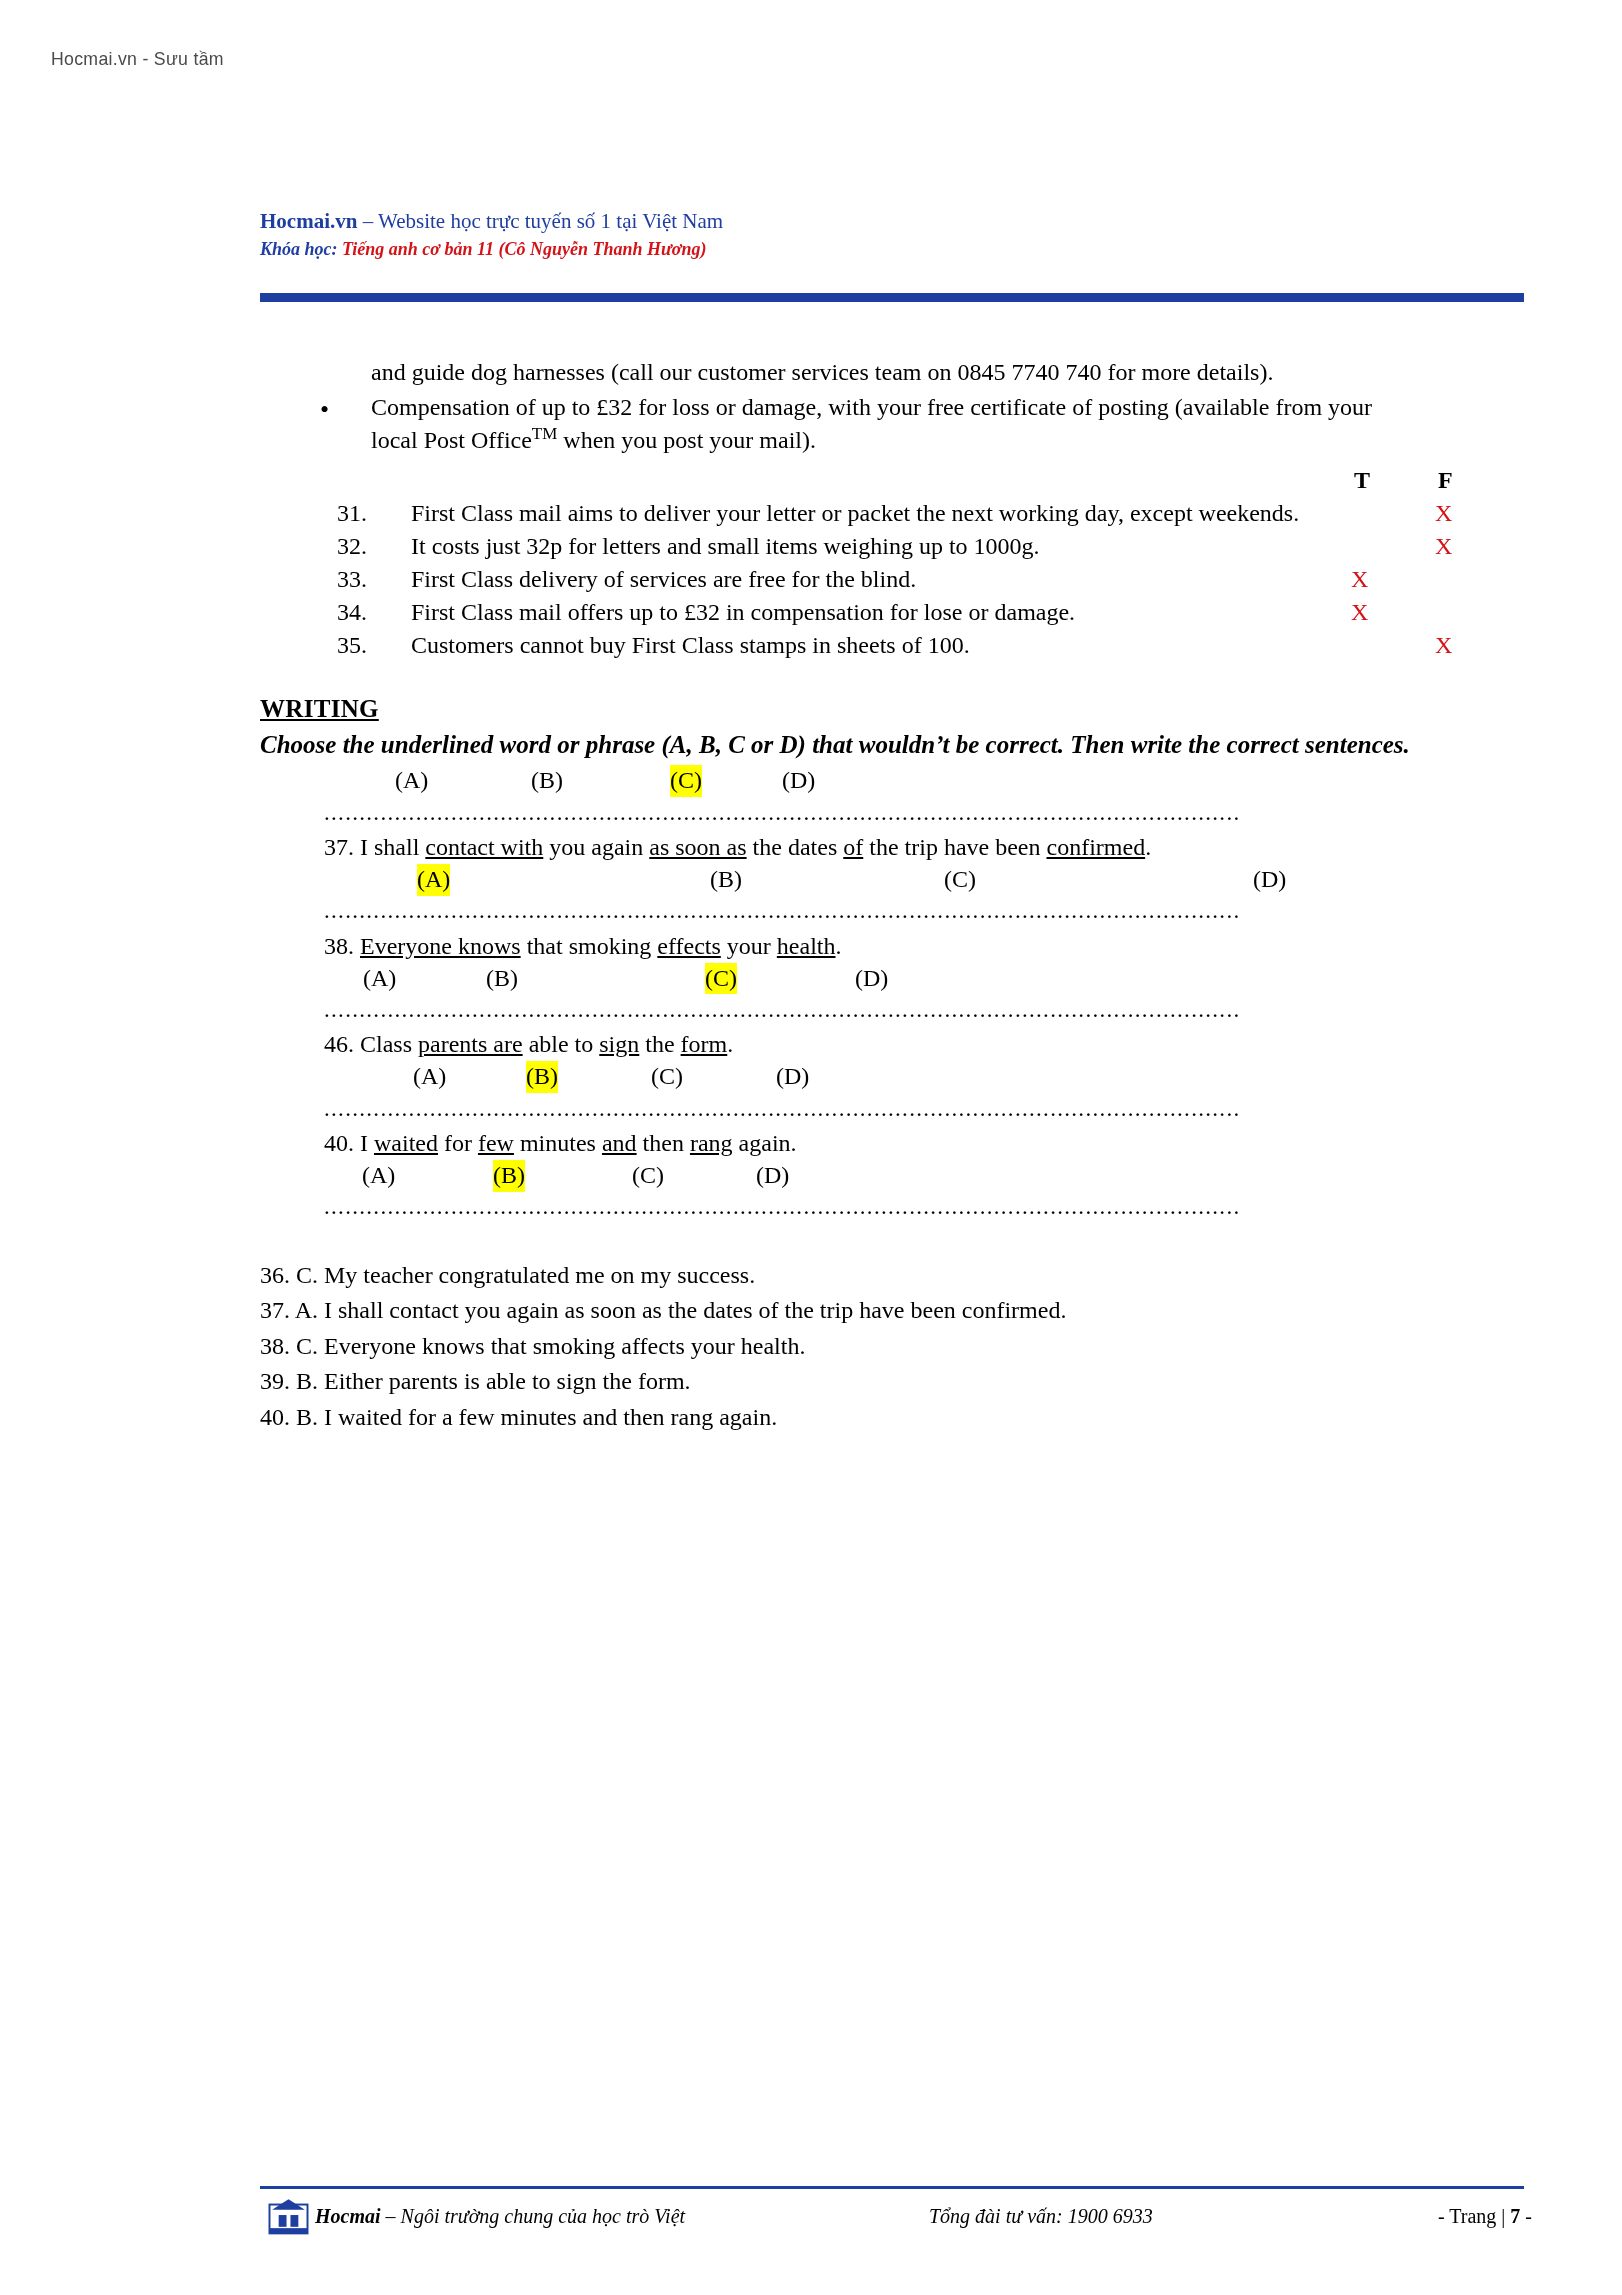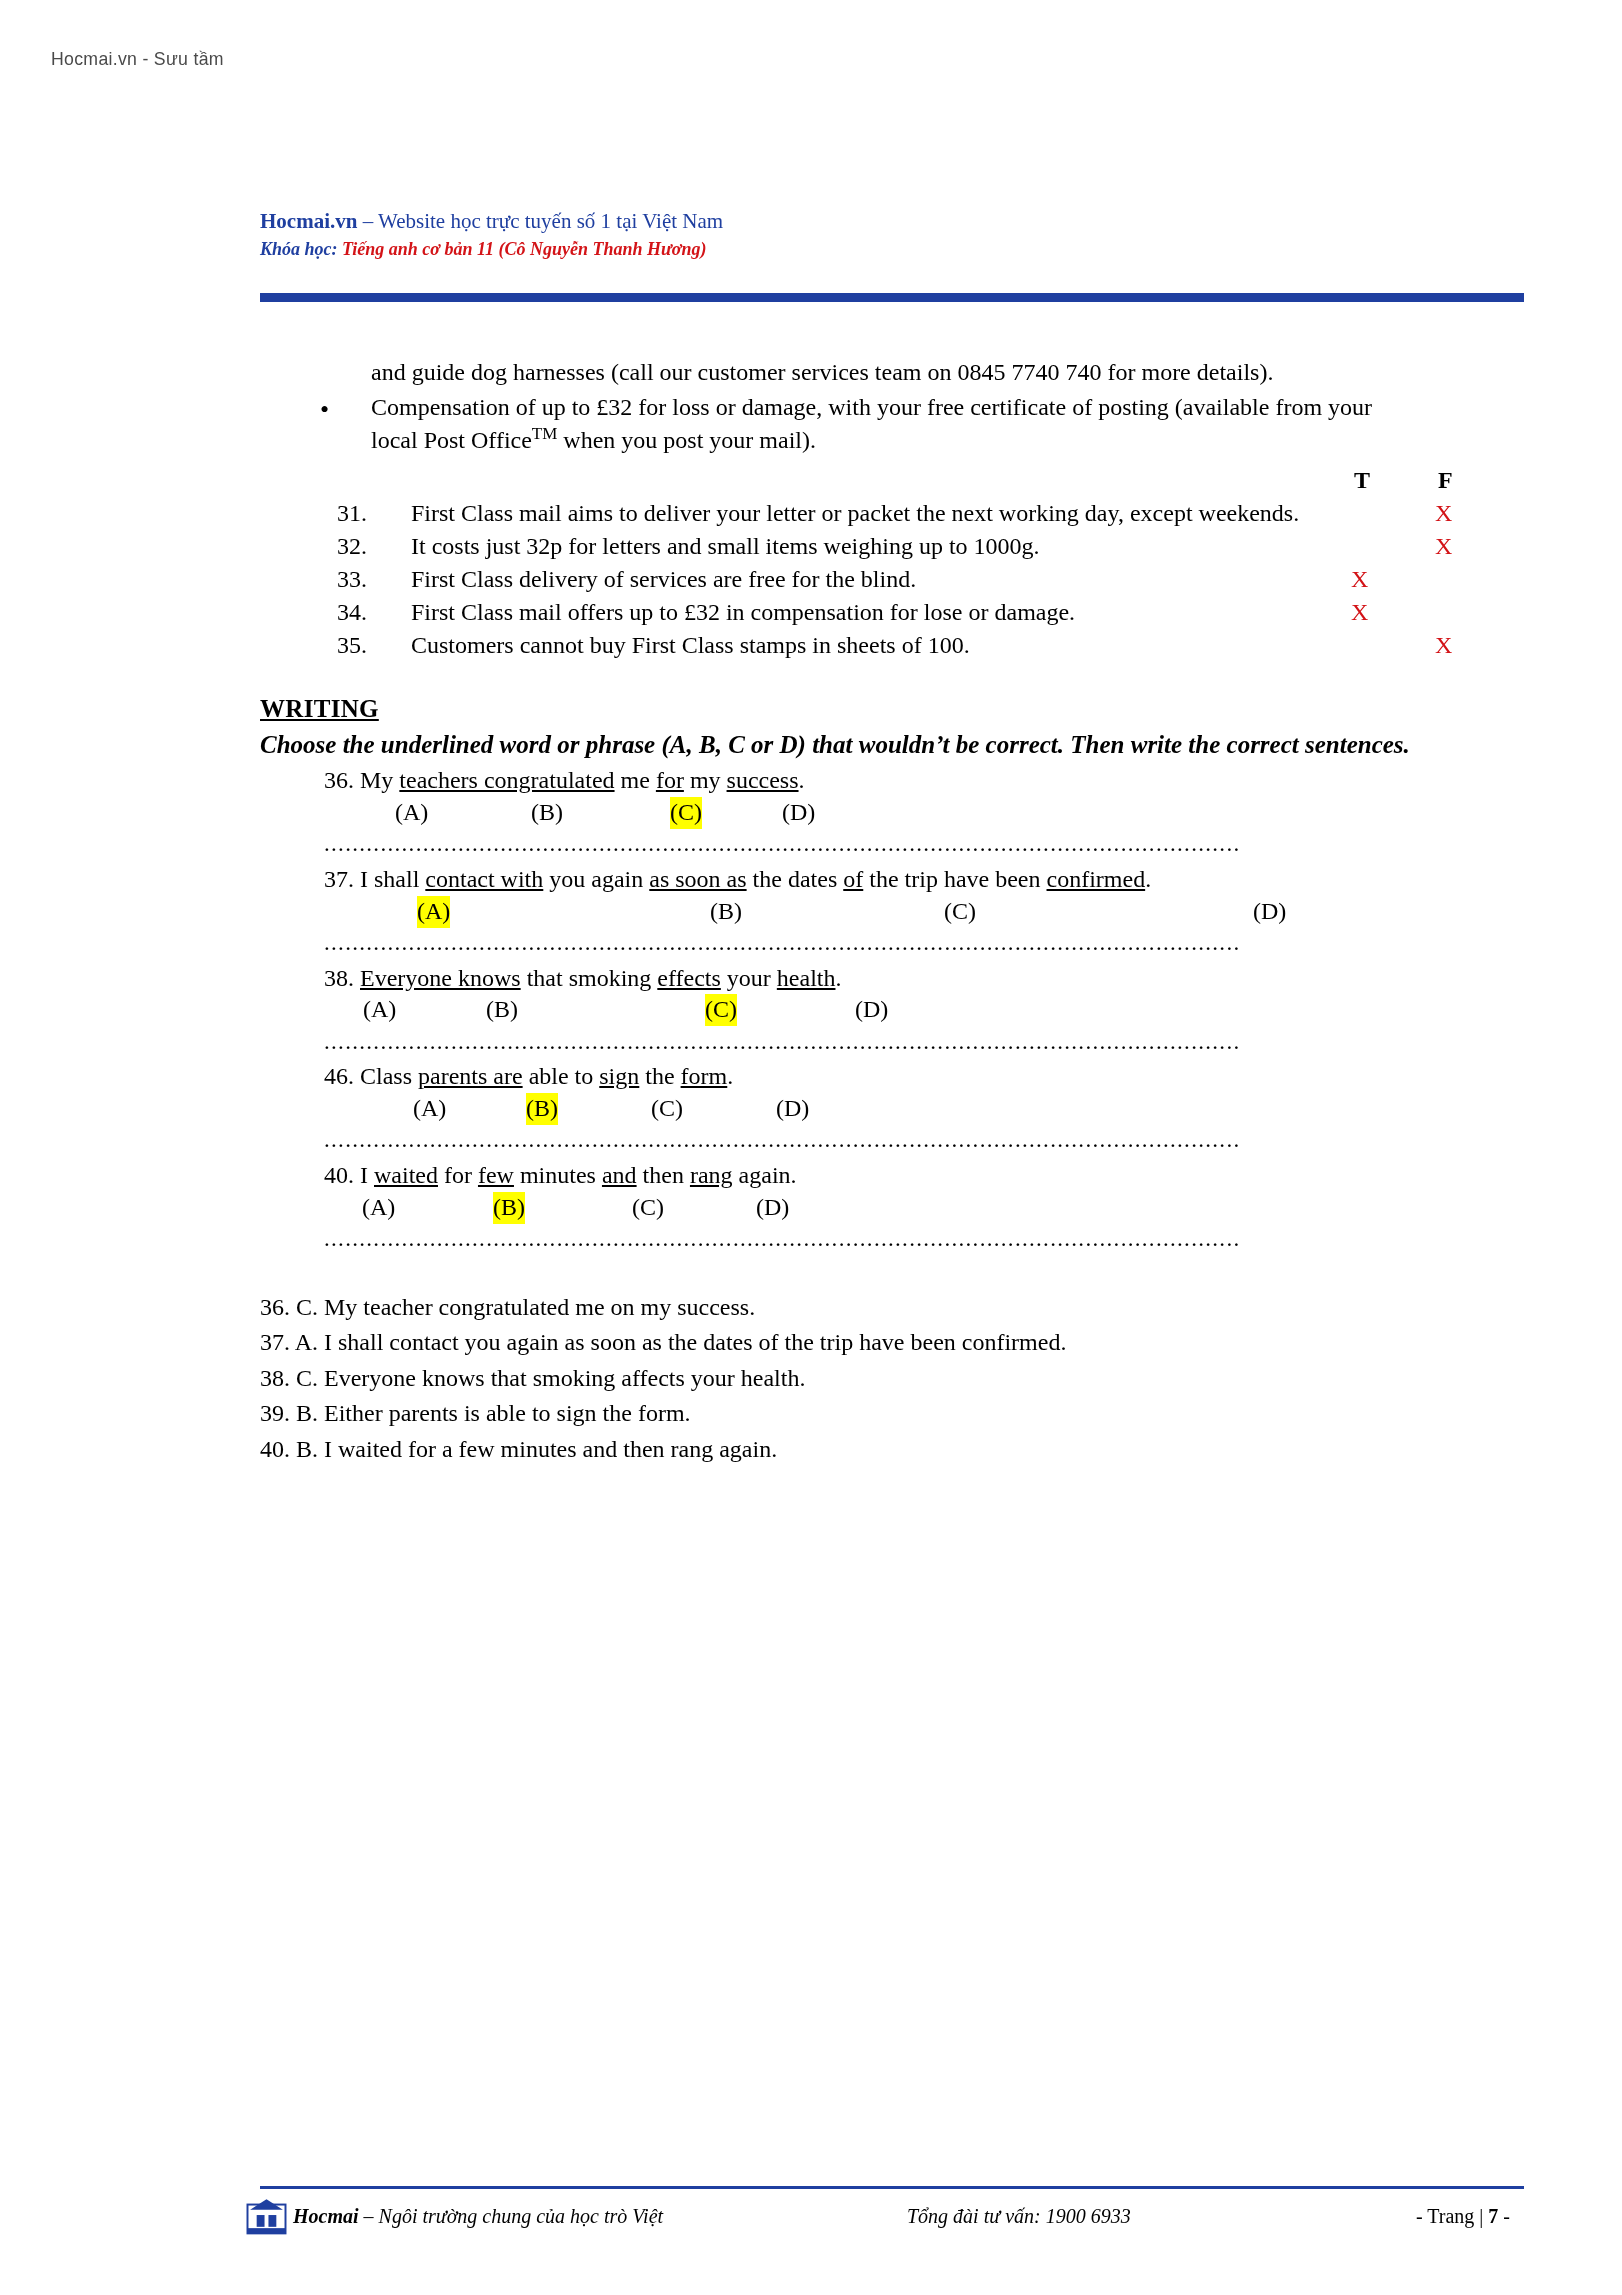--- a/index.html
+++ b/index.html
@@ -216,21 +216,21 @@
   .footer-rule {
     position: absolute;
     left: 260px;
     top: 2186px;
     width: 1264px;
     height: 3.3px;
     background: #1f3fa0;
   }
   .footer {
     position: absolute;
-    left: 246px;
+    left: 268px;
     top: 2202px;
     width: 1264px;
     height: 46px;
     font-family: "Liberation Serif", serif;
     font-size: 20px;
     font-style: italic;
   }
   .footer-logo {
     position: absolute;
     left: 0;
@@ -326,24 +326,20 @@
         <span class="tf-text">Customers cannot buy First Class stamps in sheets of 100.</span>
         <span class="tf-mark col-f">X</span>
       </div>
 
     </div>
 
     <div class="writing-title">WRITING</div>
     <div class="writing-instr">Choose the underlined word or phrase (A, B, C or D) that wouldn’t be correct. Then write the correct sentences.</div>
 
     <div class="w-item">
-      <div class="w-sentence">
-        <span>36.</span>
-        <span class="s36"><span>My </span><span class="u">teachers congratulated</span><span> me </span><span class="u">for</span><span> my </span><span class="u">success</span><span>.</span></span>
-      </div>
       <div class="w-opts">
         <span class="w-opt" style="left:71px;"><span>(A)</span></span>
         <span class="w-opt" style="left:207px;"><span>(B)</span></span>
         <span class="w-opt hl" style="left:346px;"><span>(C)</span></span>
         <span class="w-opt" style="left:458px;"><span>(D)</span></span>
       </div>
     </div>
     <div class="dots">..................................................................................................................................</div>
 
     <div class="w-item">

